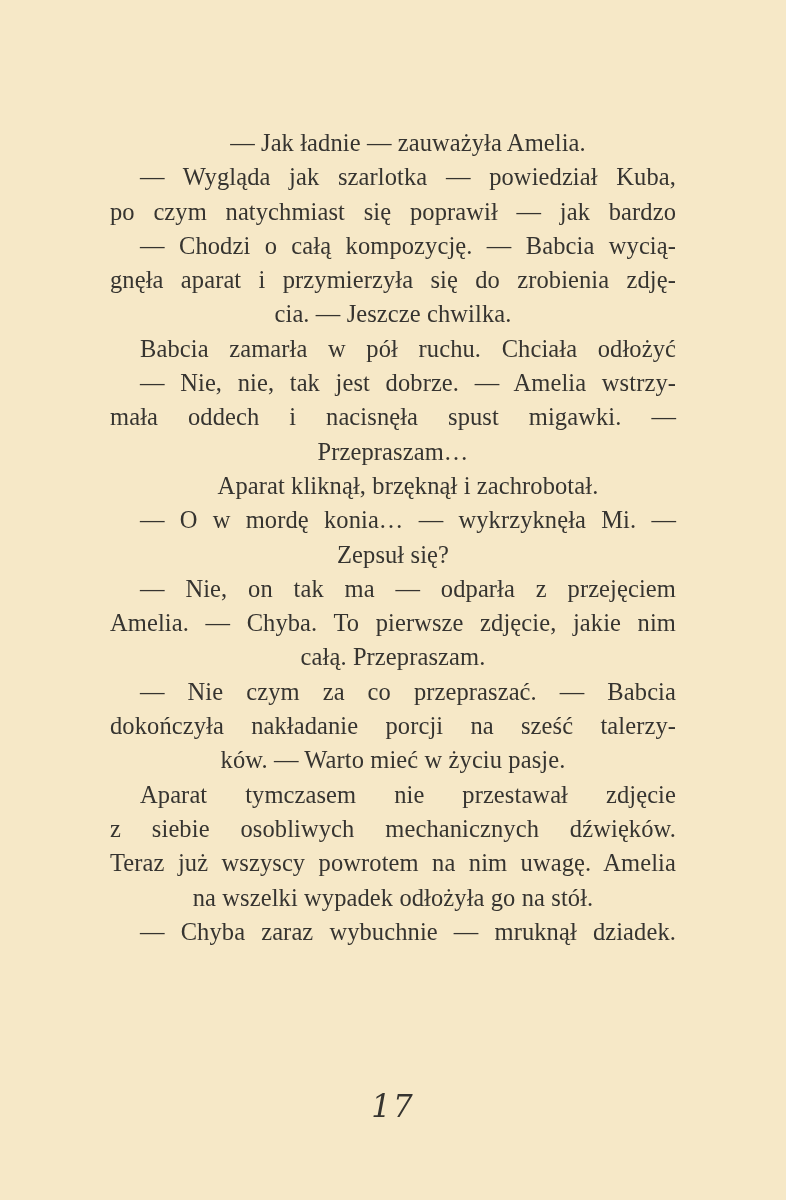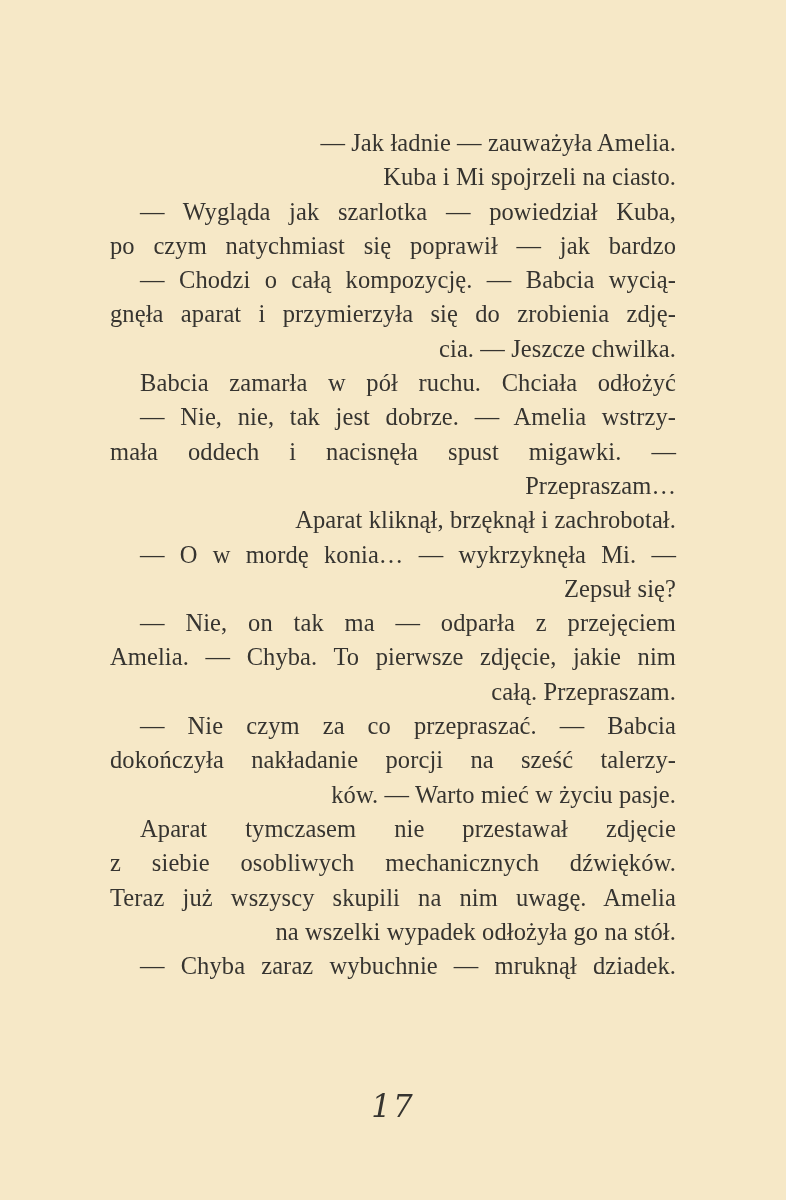--- a/index.html
+++ b/index.html
@@ -19,21 +19,21 @@
     position: absolute;
     top: 126px;
     left: 110px;
     width: 566px;
   }
   .text-line {
     font-size: 24.5px;
     line-height: 34.3px;
     height: 34.3px;
     white-space: normal;
-    text-align: right;
+    text-align: center;
     letter-spacing: 0.1px;
   }
   .text-line.just {
     text-align: justify;
     text-align-last: justify;
   }
   .text-line.indent {
     padding-left: 30px;
   }
   .page-number {
@@ -49,39 +49,38 @@
     color: #363430;
     letter-spacing: 2px;
   }
 </style>
 </head>
 <body>
 
 <div class="page">
   <div class="text-block" id="text-block">
       <div class="text-line indent">— Jak ładnie — zauważyła Amelia.</div>
-      <div class="text-line indent">Kuba i Mi spojrzeli na ciasto.</div>
       <div class="text-line just indent">— Wygląda jak szarlotka — powiedział Kuba,</div>
       <div class="text-line just">po czym natychmiast się poprawił — jak bardzo</div>
       <div class="text-line just indent">— Chodzi o całą kompozycję. — Babcia wycią-</div>
       <div class="text-line just">gnęła aparat i przymierzyła się do zrobienia zdję-</div>
       <div class="text-line">cia. — Jeszcze chwilka.</div>
       <div class="text-line just indent">Babcia zamarła w pół ruchu. Chciała odłożyć</div>
       <div class="text-line just indent">— Nie, nie, tak jest dobrze. — Amelia wstrzy-</div>
       <div class="text-line just">mała oddech i nacisnęła spust migawki. —</div>
       <div class="text-line">Przepraszam…</div>
       <div class="text-line indent">Aparat kliknął, brzęknął i zachrobotał.</div>
       <div class="text-line just indent">— O w mordę konia… — wykrzyknęła Mi. —</div>
       <div class="text-line">Zepsuł się?</div>
       <div class="text-line just indent">— Nie, on tak ma — odparła z przejęciem</div>
       <div class="text-line just">Amelia. — Chyba. To pierwsze zdjęcie, jakie nim</div>
       <div class="text-line">całą. Przepraszam.</div>
       <div class="text-line just indent">— Nie czym za co przepraszać. — Babcia</div>
       <div class="text-line just">dokończyła nakładanie porcji na sześć talerzy-</div>
       <div class="text-line">ków. — Warto mieć w życiu pasje.</div>
       <div class="text-line just indent">Aparat tymczasem nie przestawał zdjęcie</div>
       <div class="text-line just">z siebie osobliwych mechanicznych dźwięków.</div>
-      <div class="text-line just">Teraz już wszyscy skupili na nim uwagę. Amelia</div>
+      <div class="text-line just">Teraz już wszyscy powrotem na nim uwagę. Amelia</div>
       <div class="text-line">na wszelki wypadek odłożyła go na stół.</div>
       <div class="text-line just indent">— Chyba zaraz wybuchnie — mruknął dziadek.</div>
     </div>
   <div class="page-number">17</div>
 </div>
 
 </body></html>

